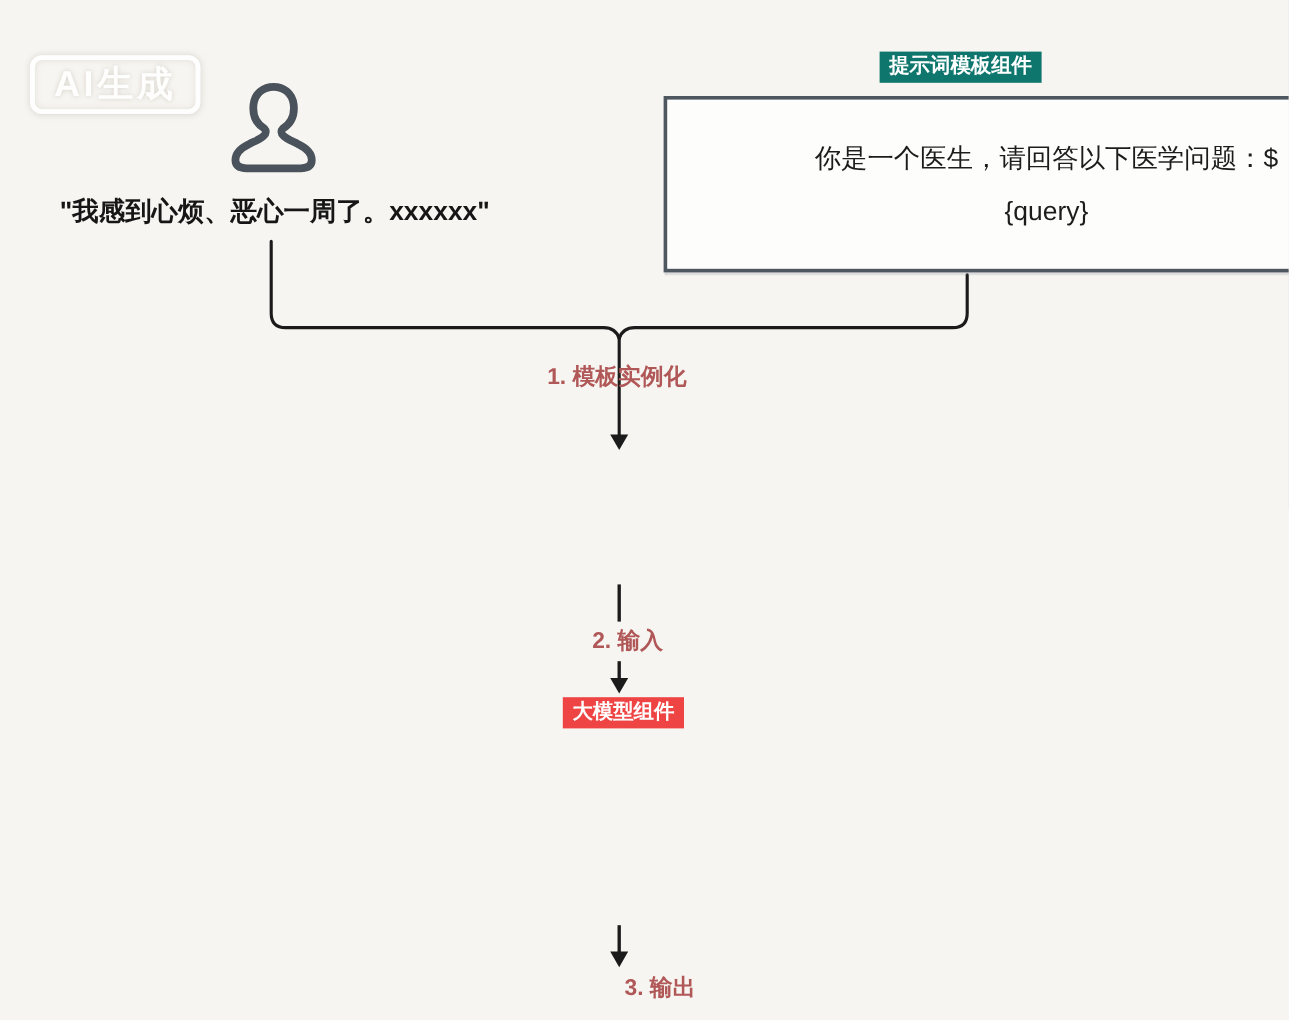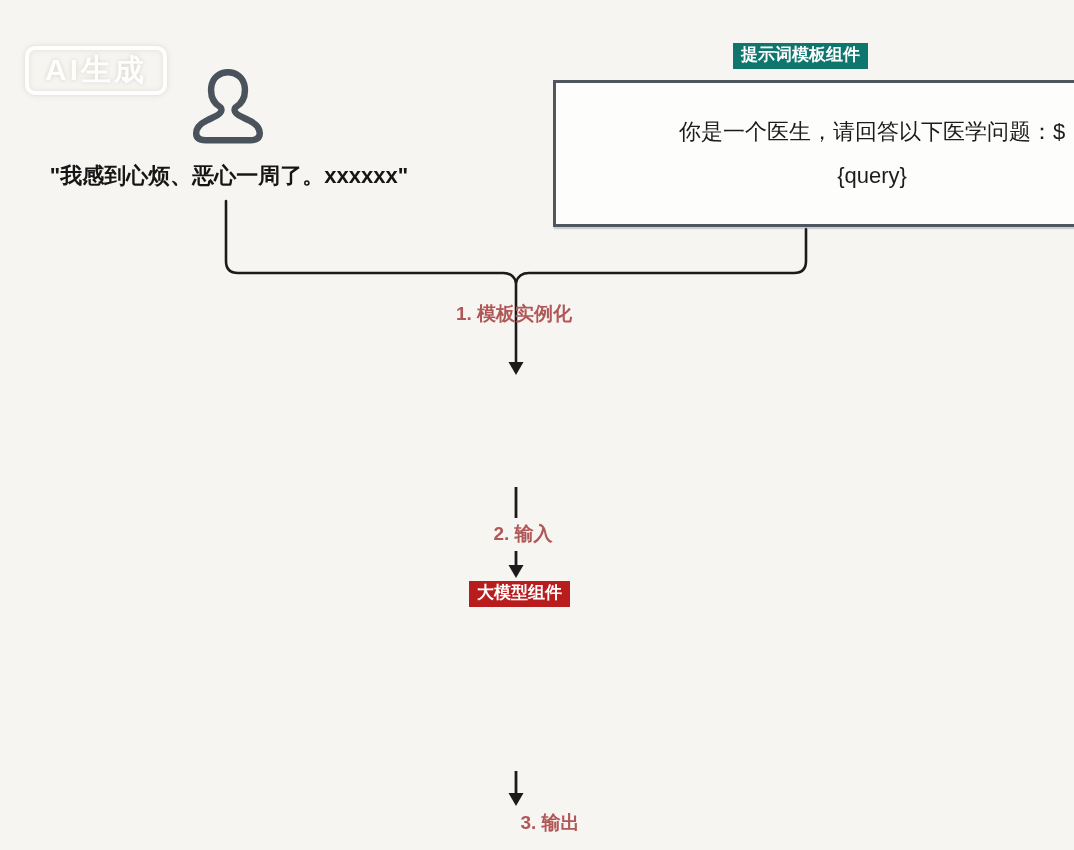--- a/index.html
+++ b/index.html
@@ -129,18 +129,18 @@
       <span>你是一个医生，请回答以下医学问题：$</span><br>
       <span>{query}</span>
     </div>
   </div>
 
   <div class="step-label step-1" style="color: rgb(176, 87, 87);">1. 模板实例化</div>
 
 
   <div class="step-label step-2" style="color: rgb(176, 87, 87);">2. 输入</div>
 
-  <div class="badge badge-green" style="background: #b91c1c;">大模型组件</div>
+  <div class="badge badge-green" style="background: #ef4444;">大模型组件</div>
 
 
   <div class="step-label step-3" style="color: rgb(176, 87, 87);">3. 输出</div>
 
 </div>
 
 </body></html>

